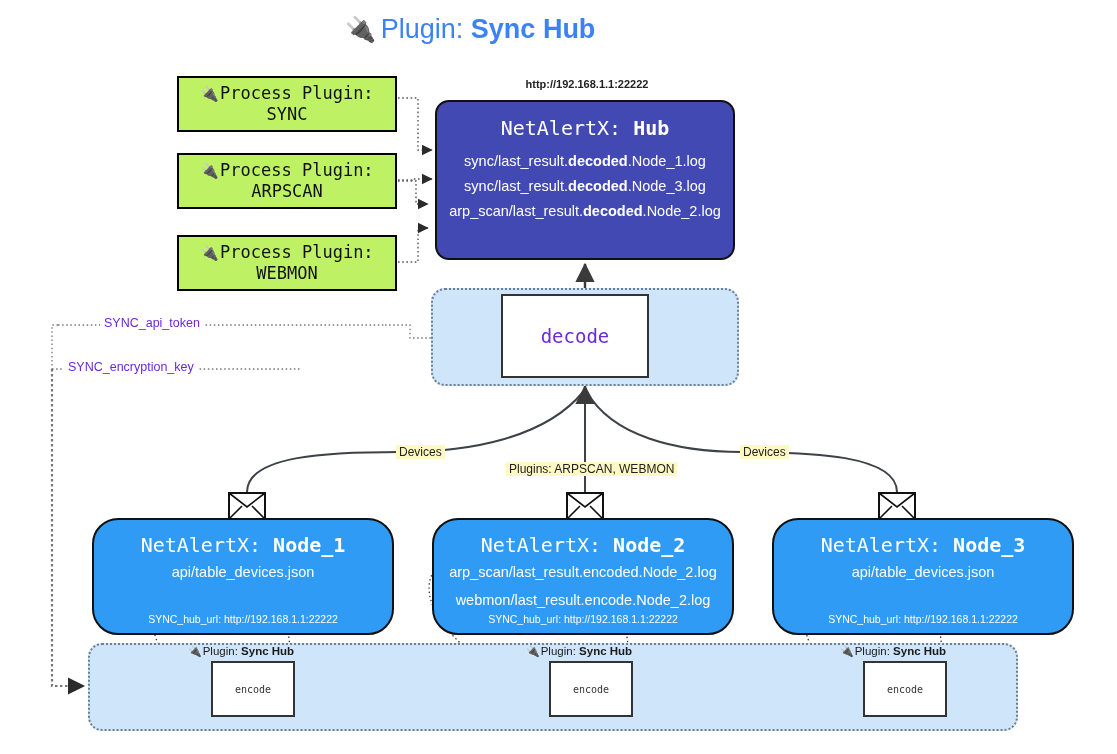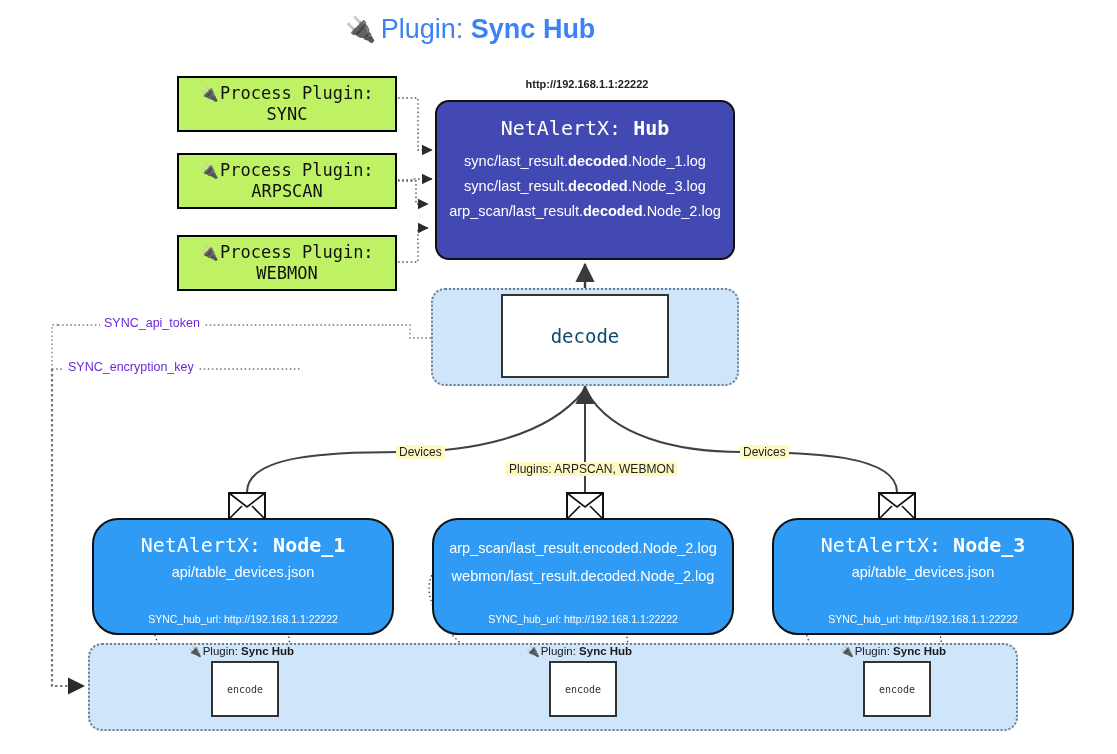--- a/index.html
+++ b/index.html
@@ -28,42 +28,42 @@
        border-radius:14px;color:#fff;box-sizing:border-box;padding-top:14px;}
   #hub .htitle{font-family:"DejaVu Sans Mono","Liberation Mono",monospace;font-size:20px;
        text-align:center;margin-bottom:9px;}
   #hub .htitle b{font-weight:bold;}
   #hub .line{font-size:14.5px;text-align:center;line-height:25px;white-space:nowrap;}
   #hub .line b{font-weight:bold;}
 
   
   #decodeWrap{width:308px;height:98px;background:#cfe5fa;border:2px dotted #6f7f90;
               border-radius:14px;}
-  #decodeBox{width:168px;height:84px;background:#fff;border:2px solid #333;
+  #decodeBox{width:148px;height:84px;background:#fff;border:2px solid #333;
              display:flex;align-items:center;justify-content:center;
-             font-family:"DejaVu Sans Mono","Liberation Mono",monospace;font-size:19px;color:#0c4a6e;}
+             font-family:"DejaVu Sans Mono","Liberation Mono",monospace;font-size:19px;color:#6d28d9;}
 
   
   .elabel{font-size:12px;color:#222;background:#fef9c3;padding:0 3px;white-space:nowrap;}
 
   
   .nodebox{width:302px;height:117px;background:#2f9bf5;border:2px solid #101010;
            border-radius:26px;color:#fff;box-sizing:border-box;padding-top:13px;}
   .nodebox .ntitle{font-family:"DejaVu Sans Mono","Liberation Mono",monospace;font-size:20px;
            text-align:center;}
   .nodebox .ntitle b{font-weight:bold;}
   .nodebox .dline{font-size:14.5px;text-align:center;line-height:26px;white-space:nowrap;
            margin-top:2px;}
   .nodebox .nfoot{position:absolute;left:0;bottom:8px;width:100%;text-align:center;
            font-size:10.5px;white-space:nowrap;}
 
   
   #encodeStrip{width:930px;height:88px;background:#cfe5fa;border:2px dotted #6f7f90;
                border-radius:14px;}
-  .encbox{width:68px;height:56px;background:#fff;border:2px solid #333;
+  .encbox{width:84px;height:56px;background:#fff;border:2px solid #333;
           display:flex;align-items:center;justify-content:center;
           font-family:"DejaVu Sans Mono","Liberation Mono",monospace;font-size:10px;color:#333;}
   .enclabel{font-size:11.5px;color:#1a1a1a;white-space:nowrap;}
   .enclabel b{font-weight:bold;}
   .enclabel .plug{font-size:11px;margin-right:1px;}
 
   
   .envelope{width:38px;height:28px;}
   
   .tokenlabel{font-size:12.5px;color:#6d28d9;background:#fff;padding:0 4px;white-space:nowrap;}
@@ -187,22 +187,25 @@
 
   <div class="node nodebox" style="left:92px;top:518px;">
     <div class="ntitle">
       <span>NetAlertX:</span> <b>Node_1</b>
     </div>
     <div class="dline">api/table_devices.json</div>
     <div class="nfoot">SYNC_hub_url: http://192.168.1.1:22222</div>
   </div>
 
   <div class="node nodebox" style="left:432px;top:518px;">
+    <div class="ntitle">
+      <span>NetAlertX:</span> <b>Node_2</b>
+    </div>
     <div class="dline">arp_scan/last_result.encoded.Node_2.log</div>
-    <div class="dline">webmon/last_result.decoded.Node_2.log</div>
+    <div class="dline">webmon/last_result.encode.Node_2.log</div>
     <div class="nfoot">SYNC_hub_url: http://192.168.1.1:22222</div>
   </div>
 
   <div class="node nodebox" style="left:772px;top:518px;">
     <div class="ntitle">
       <span>NetAlertX:</span> <b>Node_3</b>
     </div>
     <div class="dline">api/table_devices.json</div>
     <div class="nfoot">SYNC_hub_url: http://192.168.1.1:22222</div>
   </div>

